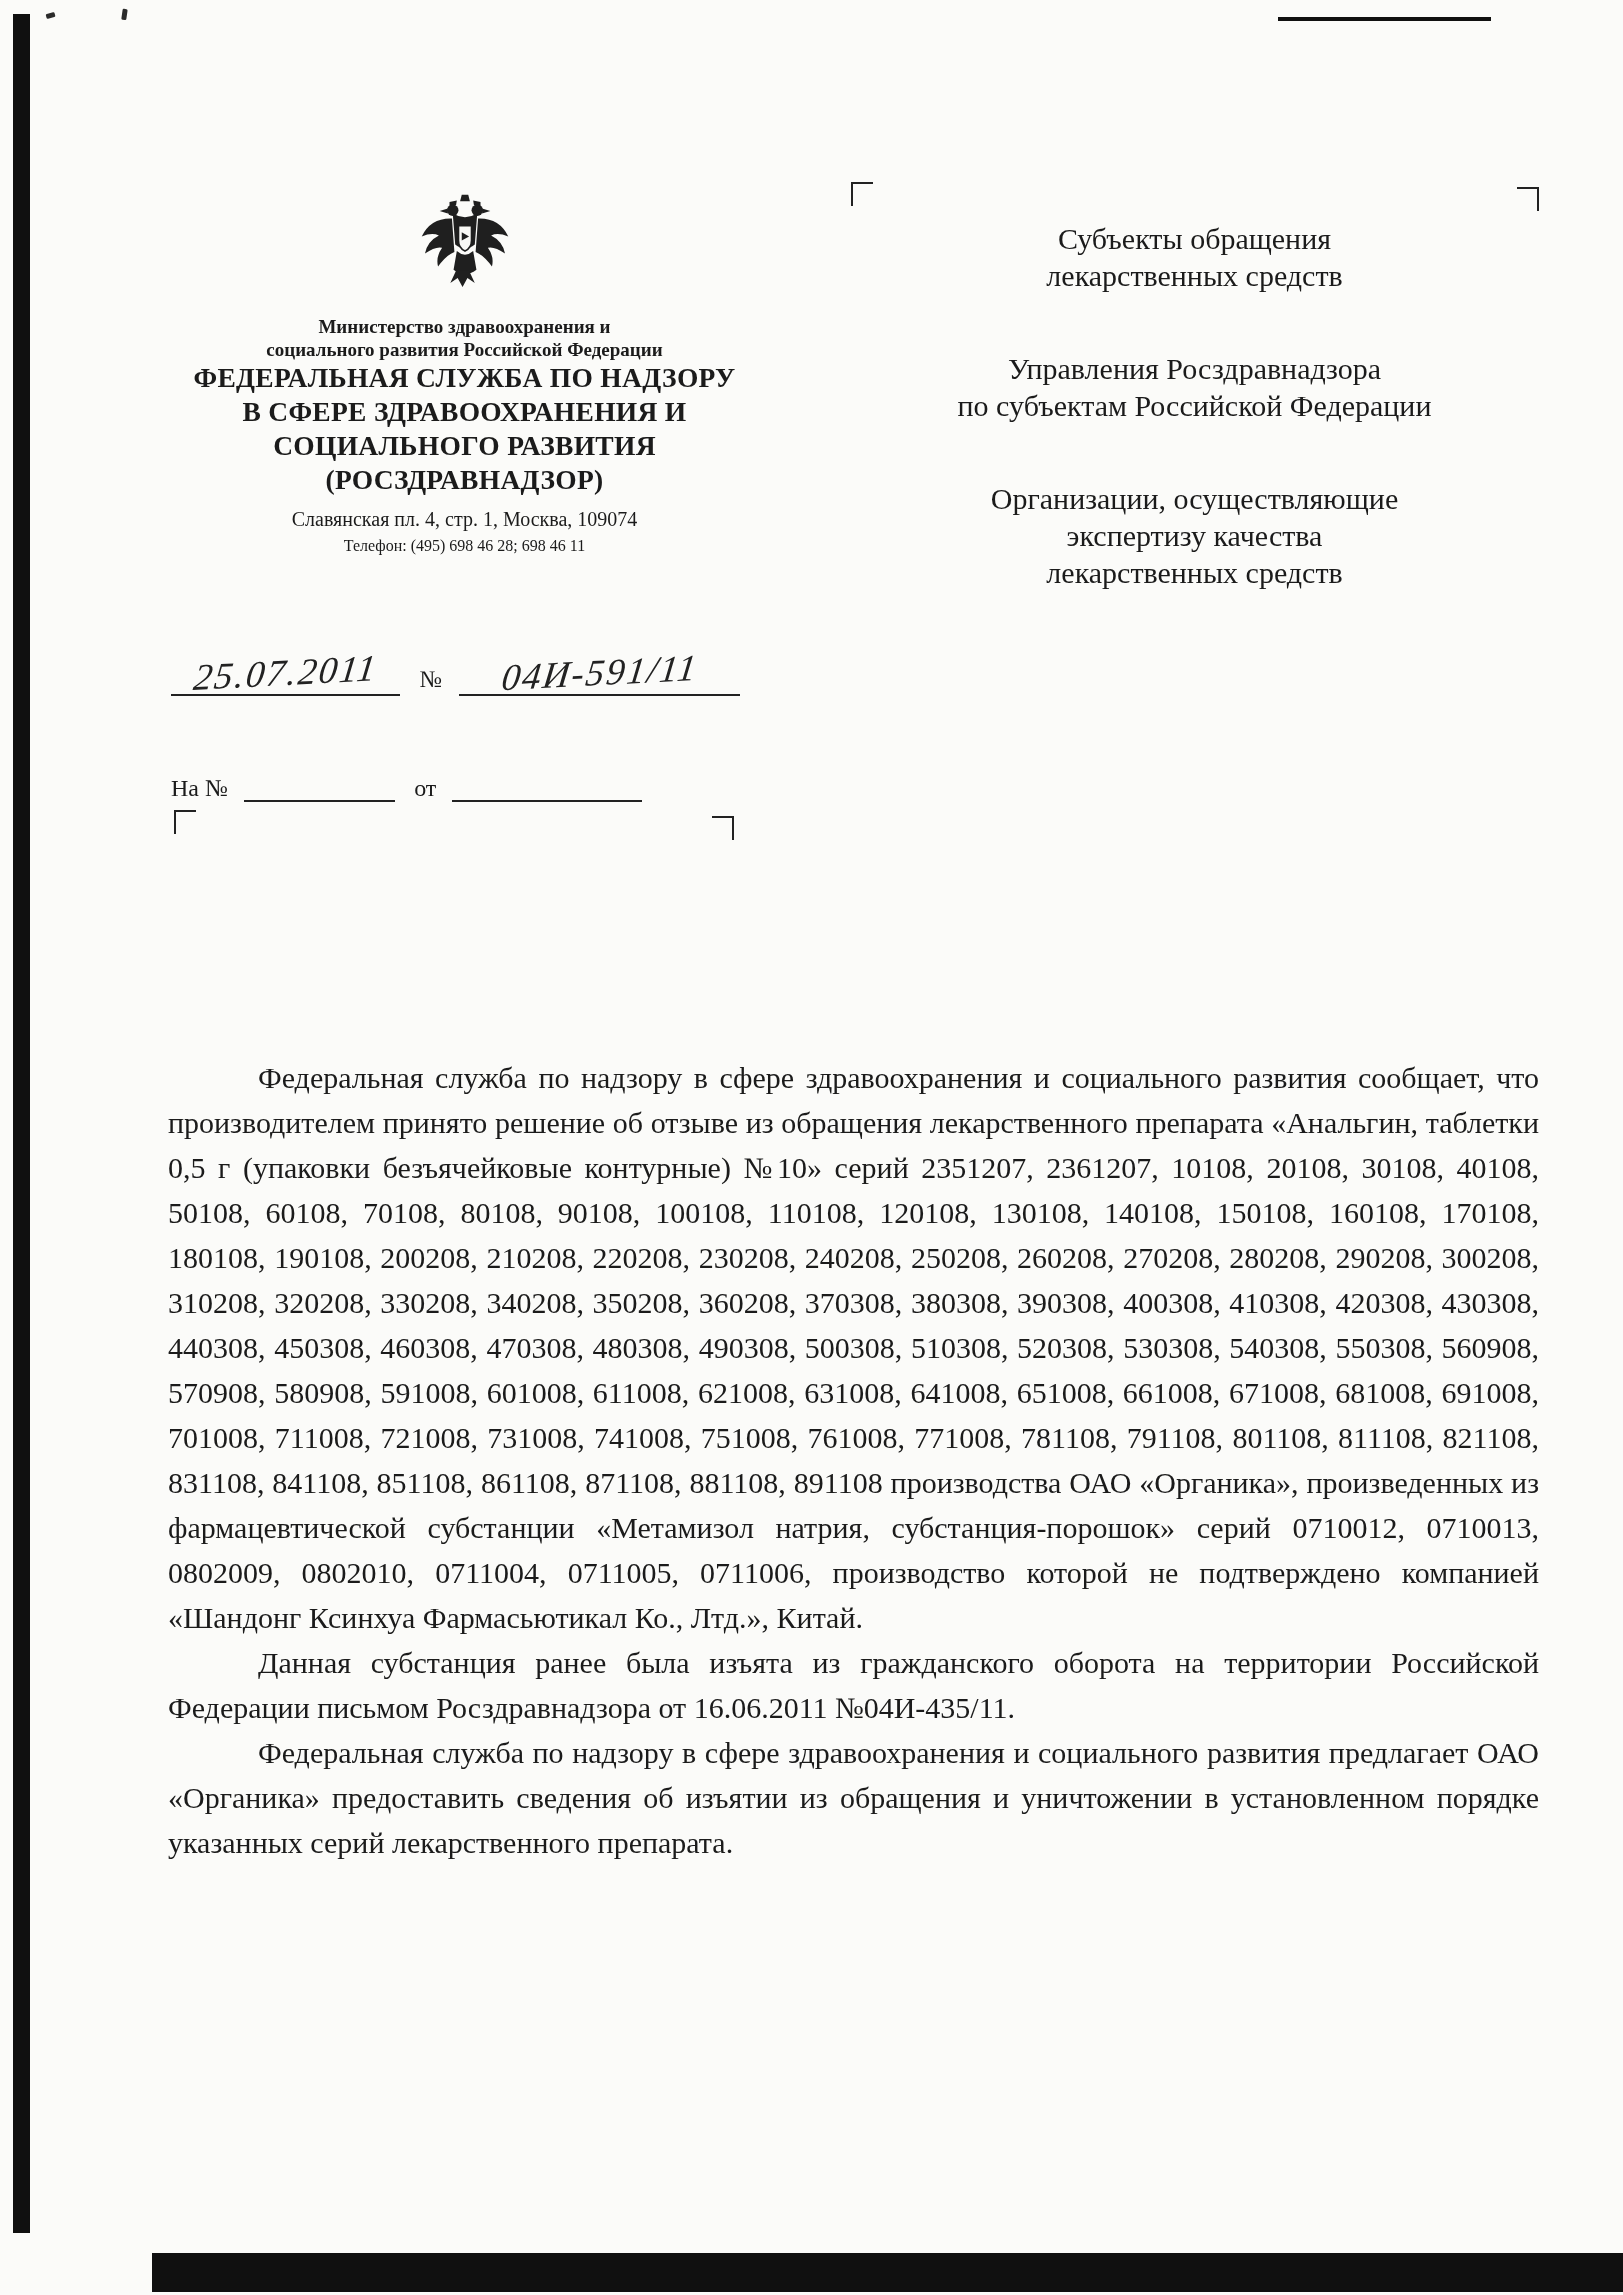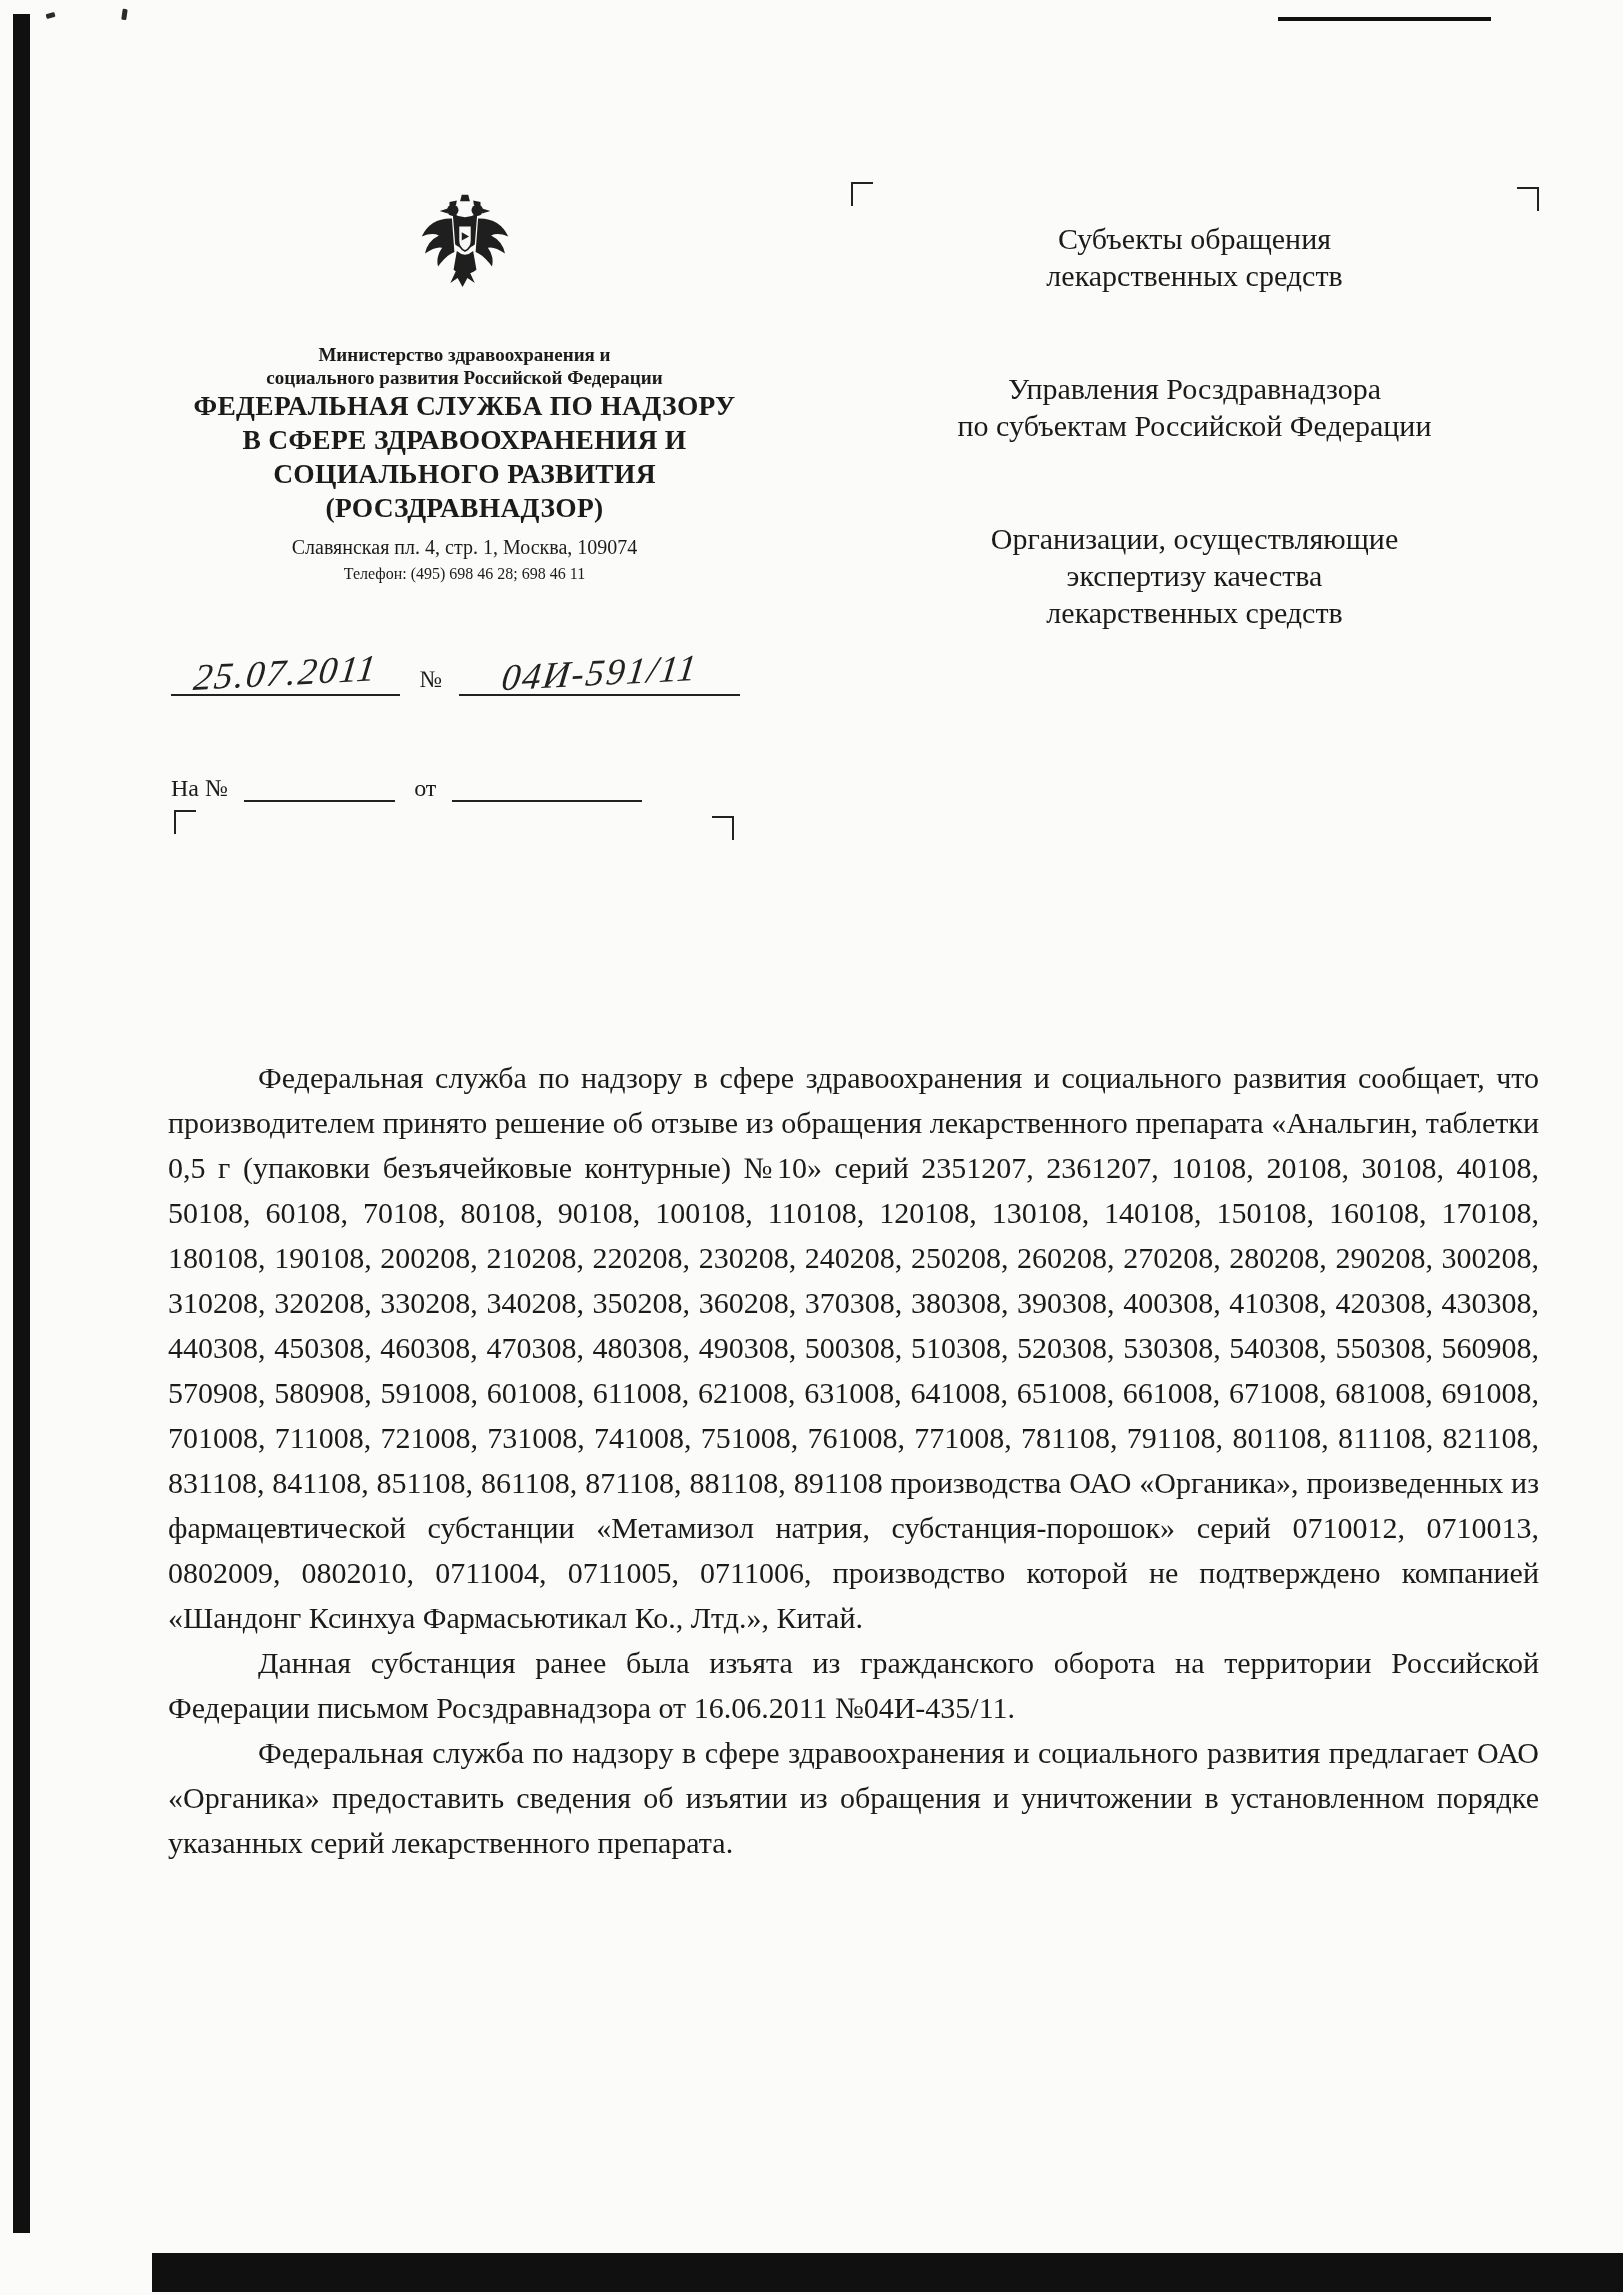--- a/index.html
+++ b/index.html
@@ -25,21 +25,21 @@
   .cm-tl{border-top:2.6px solid #222;border-left:2.6px solid #222;}
   .cm-tr{border-top:2.6px solid #222;border-right:2.6px solid #222;}
 
   
   .letterhead{
     position:absolute;left:157px;top:193px;width:615px;
     text-align:center;
   }
   .emblem{display:block;margin:0 auto;}
   .ministry{
-    margin-top:42px;font-size:19px;font-weight:bold;line-height:23px;
+    margin-top:14px;font-size:19px;font-weight:bold;line-height:23px;
     white-space:pre-line;
   }
   .service-name{
     font-size:27.5px;font-weight:bold;line-height:34px;
     white-space:pre-line;letter-spacing:0.3px;
   }
   .lh-address{margin-top:10px;font-size:20px;line-height:24px;}
   .lh-phone{margin-top:2.6px;font-size:16px;line-height:24px;}
 
   
@@ -57,21 +57,21 @@
 
   
   .subject{
     position:absolute;left:175px;top:852px;width:537px;
     font-size:28px;line-height:38px;white-space:pre-line;
   }
 
   
   .addressees{
     position:absolute;left:851px;top:220px;width:687px;
-    display:flex;flex-direction:column;gap:76px;
+    display:flex;flex-direction:column;gap:56px;
   }
   .addressee{
     text-align:center;font-size:30px;line-height:37px;white-space:pre-line;
   }
 
   
   .body-text{
     position:absolute;left:168px;top:1055px;width:1371px;
     font-size:30px;line-height:45px;text-align:justify;
   }

